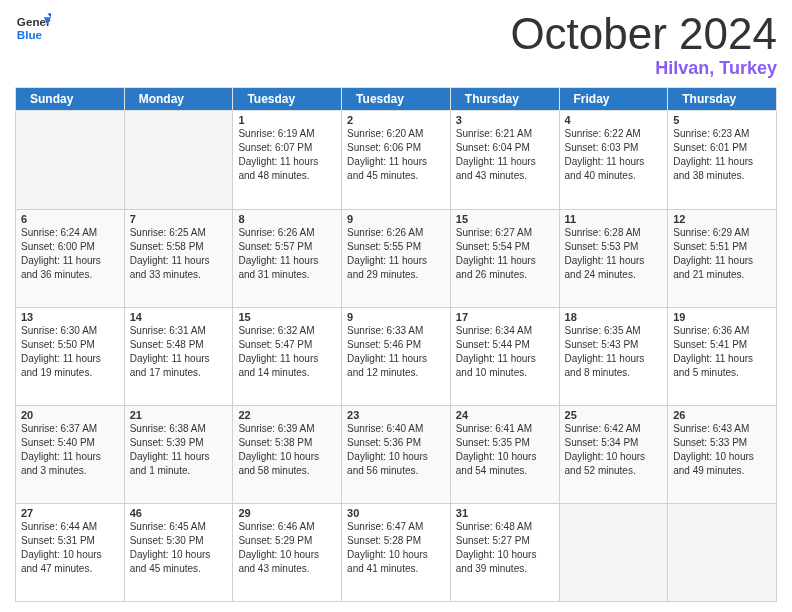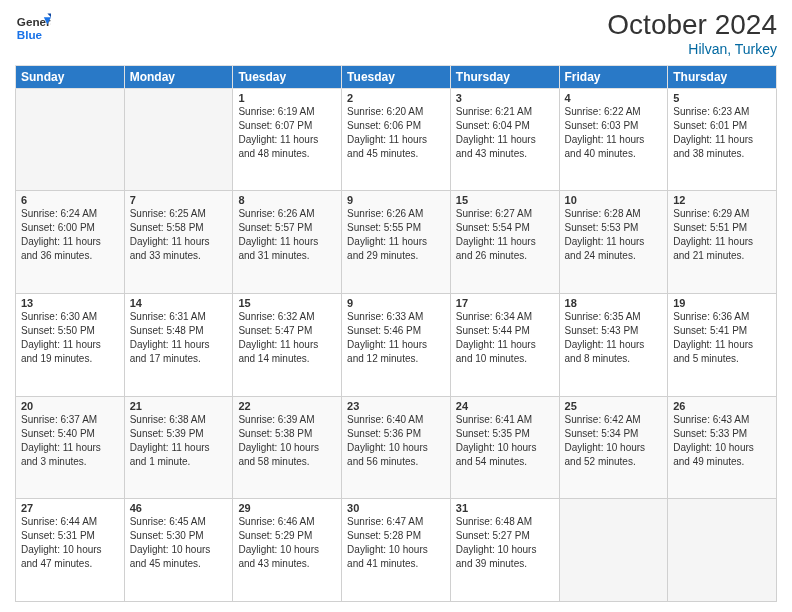--- a/index.html
+++ b/index.html
@@ -30,41 +30,42 @@
       gap: 4px;
     }
     .logo-icon {
       width: 36px;
       height: 36px;
     }
     .title-block {
       text-align: right;
     }
     .month-title {
-      font-size: 28px;
+      font-size: 44px;
       font-weight: normal;
       color: #333;
       line-height: 1.1;
     }
     .location {
-      font-size: 14px;
-      color: #0369a1;
+      font-size: 18px;
+      color: #8b5cf6;
+      font-weight: bold;
     }
     .calendar {
       flex: 1;
       border-collapse: collapse;
       width: 100%;
       table-layout: fixed;
     }
     .calendar thead tr th {
       background: #2979c7;
       color: #fff;
       font-size: 12px;
       font-weight: bold;
-      padding: 4px 5px;
+      padding: 4px 14px;
       text-align: left;
       border: 1px solid #e0e0e0;
     }
     .calendar tbody tr td {
       border: 1px solid #d0d0d0;
       vertical-align: top;
       padding: 3px 5px;
       font-size: 9.5px;
       color: #333;
       background: #fff;
@@ -162,21 +163,21 @@
           </td>
           <td>
             <span class="day-num">9</span>
             <div class="day-info">Sunrise: 6:26 AM<br>Sunset: 5:55 PM<br>Daylight: 11 hours and 29 minutes.</div>
           </td>
           <td>
             <span class="day-num">15</span>
             <div class="day-info">Sunrise: 6:27 AM<br>Sunset: 5:54 PM<br>Daylight: 11 hours and 26 minutes.</div>
           </td>
           <td>
-            <span class="day-num">10</span>
+            <span class="day-num">11</span>
             <div class="day-info">Sunrise: 6:28 AM<br>Sunset: 5:53 PM<br>Daylight: 11 hours and 24 minutes.</div>
           </td>
           <td>
             <span class="day-num">12</span>
             <div class="day-info">Sunrise: 6:29 AM<br>Sunset: 5:51 PM<br>Daylight: 11 hours and 21 minutes.</div>
           </td>
         </tr>
         <tr>
           <td>
             <span class="day-num">13</span>

